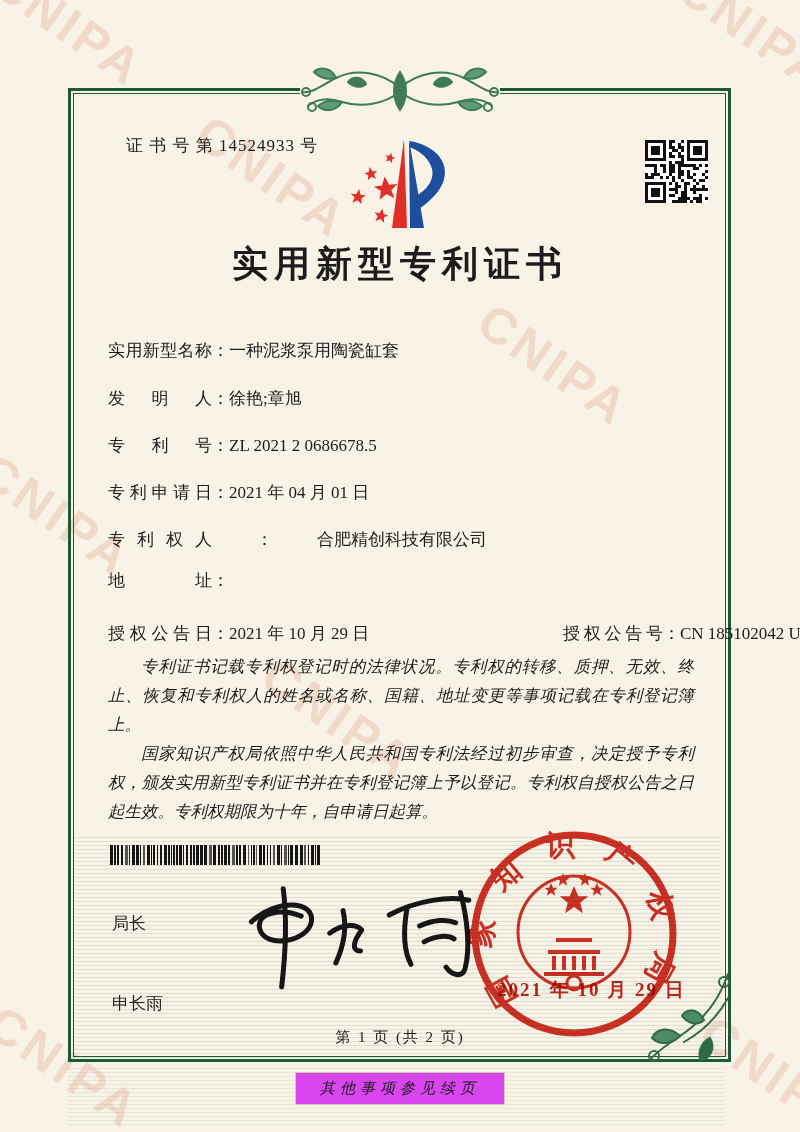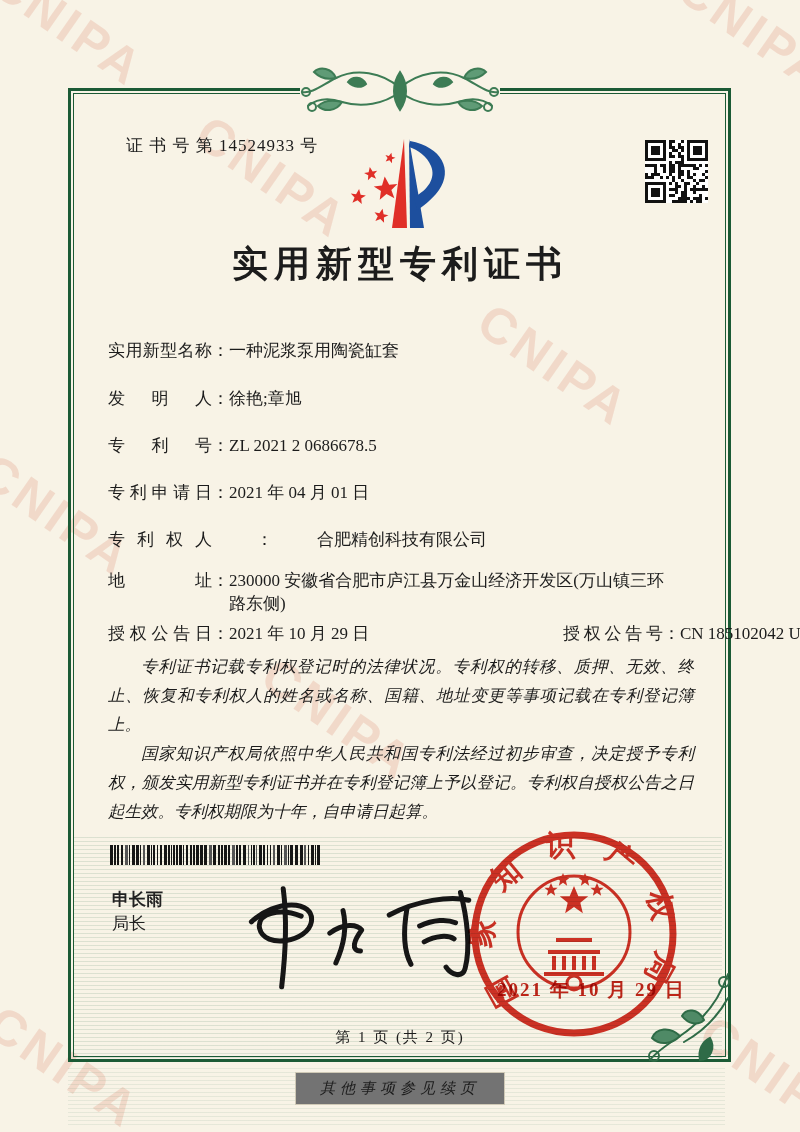--- a/index.html
+++ b/index.html
@@ -42,21 +42,21 @@
 
   .sig-label{position:absolute;left:112px;font-size:17px;
              font-family:"Liberation Sans","DejaVu Sans",sans-serif;color:#222;}
 
   .seal-date{position:absolute;left:497px;top:977px;font-size:19px;font-weight:bold;
              letter-spacing:2px;color:#c3261a;mix-blend-mode:multiply;}
 
   .pagenum{position:absolute;left:0;top:1028px;width:800px;text-align:center;
            font-size:15px;letter-spacing:2px;}
   .footnote{position:absolute;left:50%;top:1072px;transform:translateX(-50%);
-            background:#737373;border:1px solid #cfc9b6;padding:6px 24px;
+            background:#d946ef;border:1px solid #cfc9b6;padding:6px 24px;
             font-size:15px;letter-spacing:5px;font-style:italic;}
 
   svg{display:block;}
   .seal{mix-blend-mode:multiply;opacity:.95;}
 </style>
 </head>
 <body>
 
 <div class="wm" style="left:-18px;top:-4px;">CNIPA</div>
 <div class="wm" style="left:668px;top:2px;">CNIPA</div>
@@ -291,21 +291,20 @@
   <span class="val">2021 年 04 月 01 日</span>
 </div>
 <div class="row" style="top:528px;gap:44px;">
   <span class="lbl">专利权人</span>
     <span class="colon">：</span>
   <span class="val">合肥精创科技有限公司</span>
 </div>
 <div class="row" style="top:569px;">
   <span class="lbl">地址</span>
     <span class="colon">：</span>
-  <span class="val-wrap">230000 安徽省合肥市庐江县万金山经济开发区(万山镇三环路东侧)</span>
 </div>
 <div class="row" style="top:622px;width:590px;">
   <span class="lbl">授权公告日</span>
     <span class="colon">：</span>
   <span class="val">2021 年 10 月 29 日</span>
   <span class="grant2">
     <span class="lbl">授权公告号</span>
       <span class="colon">：</span>
     <span class="val">CN 185102042 U</span>
   </span>
@@ -372,21 +371,21 @@
     <rect x="185" y="0" width="3" height="20" fill="#151515"></rect>
     <rect x="190" y="0" width="3" height="20" fill="#151515"></rect>
     <rect x="194" y="0" width="2" height="20" fill="#555"></rect>
     <rect x="198" y="0" width="1" height="20" fill="#151515"></rect>
     <rect x="201" y="0" width="3" height="20" fill="#151515"></rect>
     <rect x="205" y="0" width="1" height="20" fill="#151515"></rect>
     <rect x="207" y="0" width="3" height="20" fill="#151515"></rect>
   </svg>
 
 <div class="sig-label" style="top:912px;">局长</div>
-<div class="sig-label" style="top:888px;font-weight:bold;">申长雨</div>
+<div class="sig-label" style="top:992px;">申长雨</div>
 
 <svg class="abs" style="left:222px;top:878px;transform:rotate(-2deg);" width="280" height="120" viewBox="0 0 280 120">
   <g fill="none" stroke="#161616" stroke-width="5" stroke-linecap="round" stroke-linejoin="round">
     <path d="M30,40 C55,18 94,20 90,42 C86,62 42,68 38,47 C35,31 60,27 80,36"></path>
     <path d="M63,8 C66,40 62,80 58,106"></path>
     <path d="M122,32 C126,52 120,70 113,84"></path>
     <path d="M108,54 C122,44 136,46 140,52 C132,62 128,72 138,73"></path>
     <path d="M168,38 C196,24 230,21 248,26"></path>
     <path d="M186,32 C181,56 181,74 188,88"></path>
     <path d="M240,18 C246,44 248,74 242,94 C239,104 228,100 223,92"></path>

